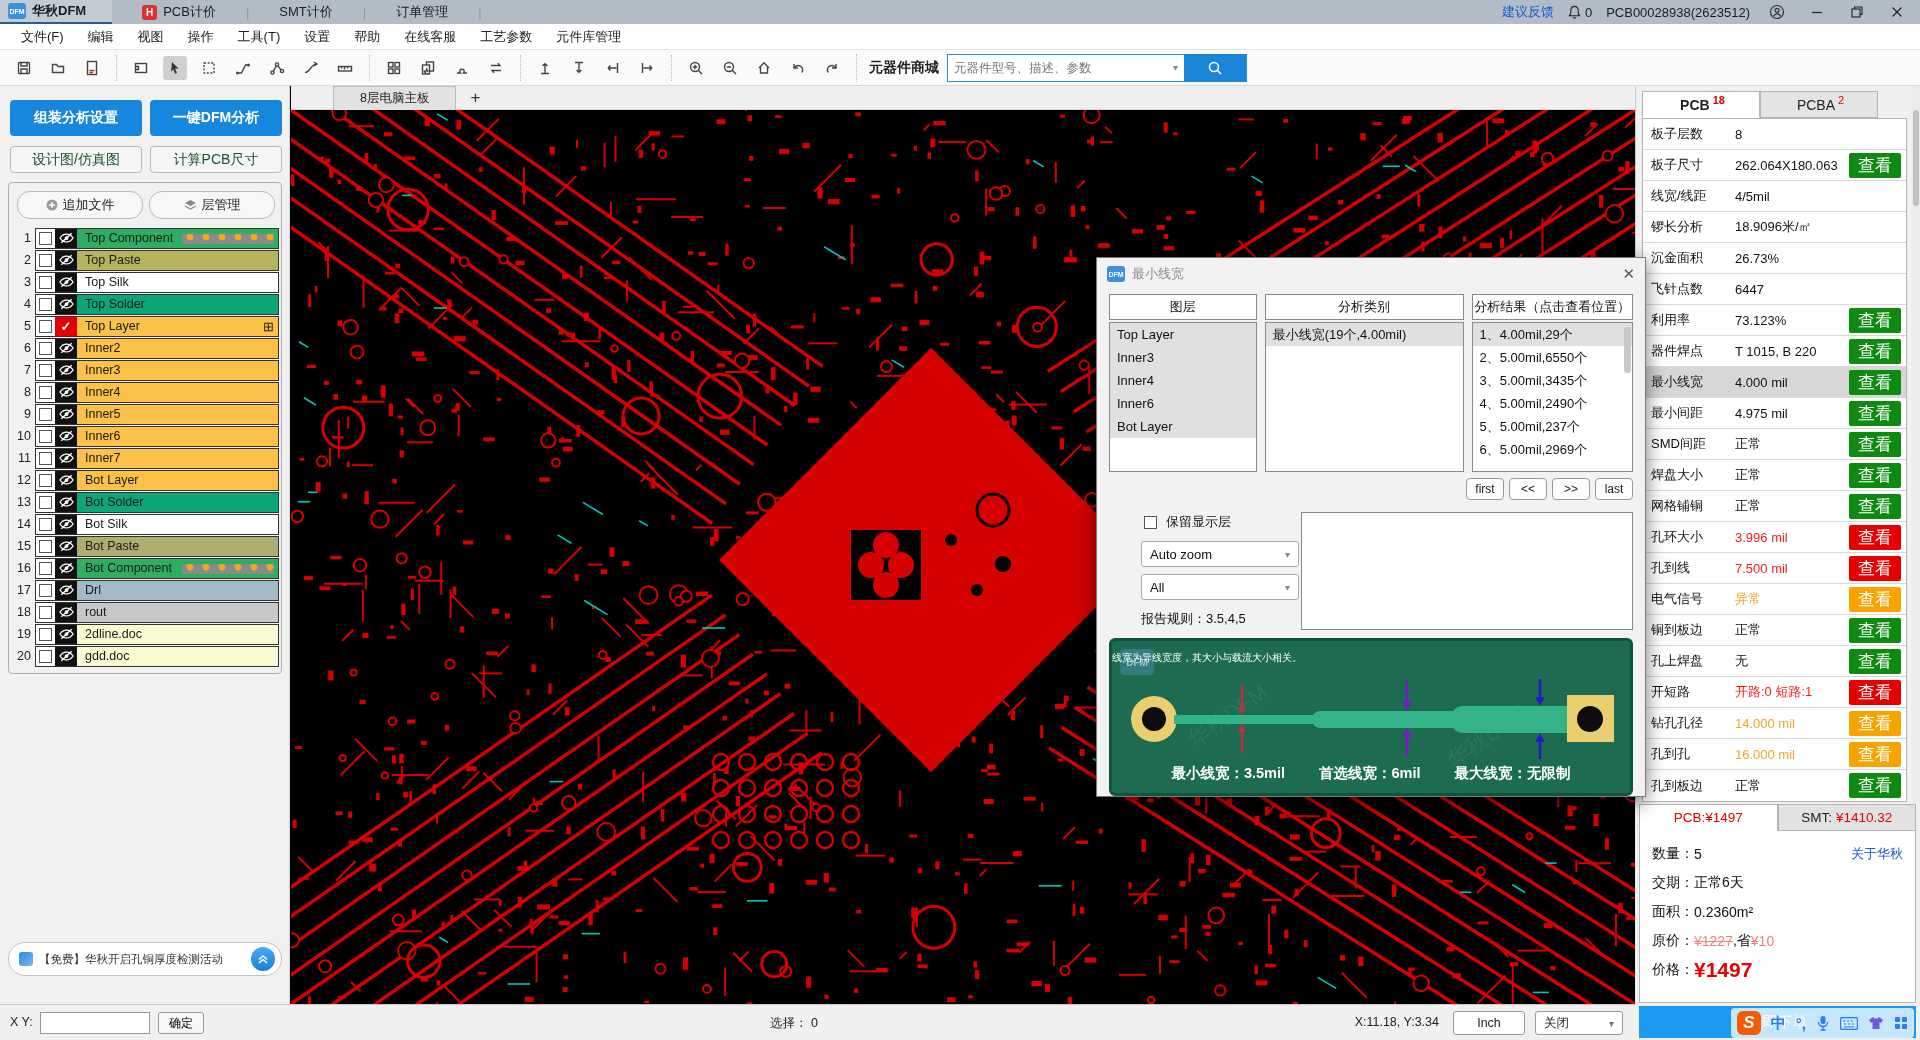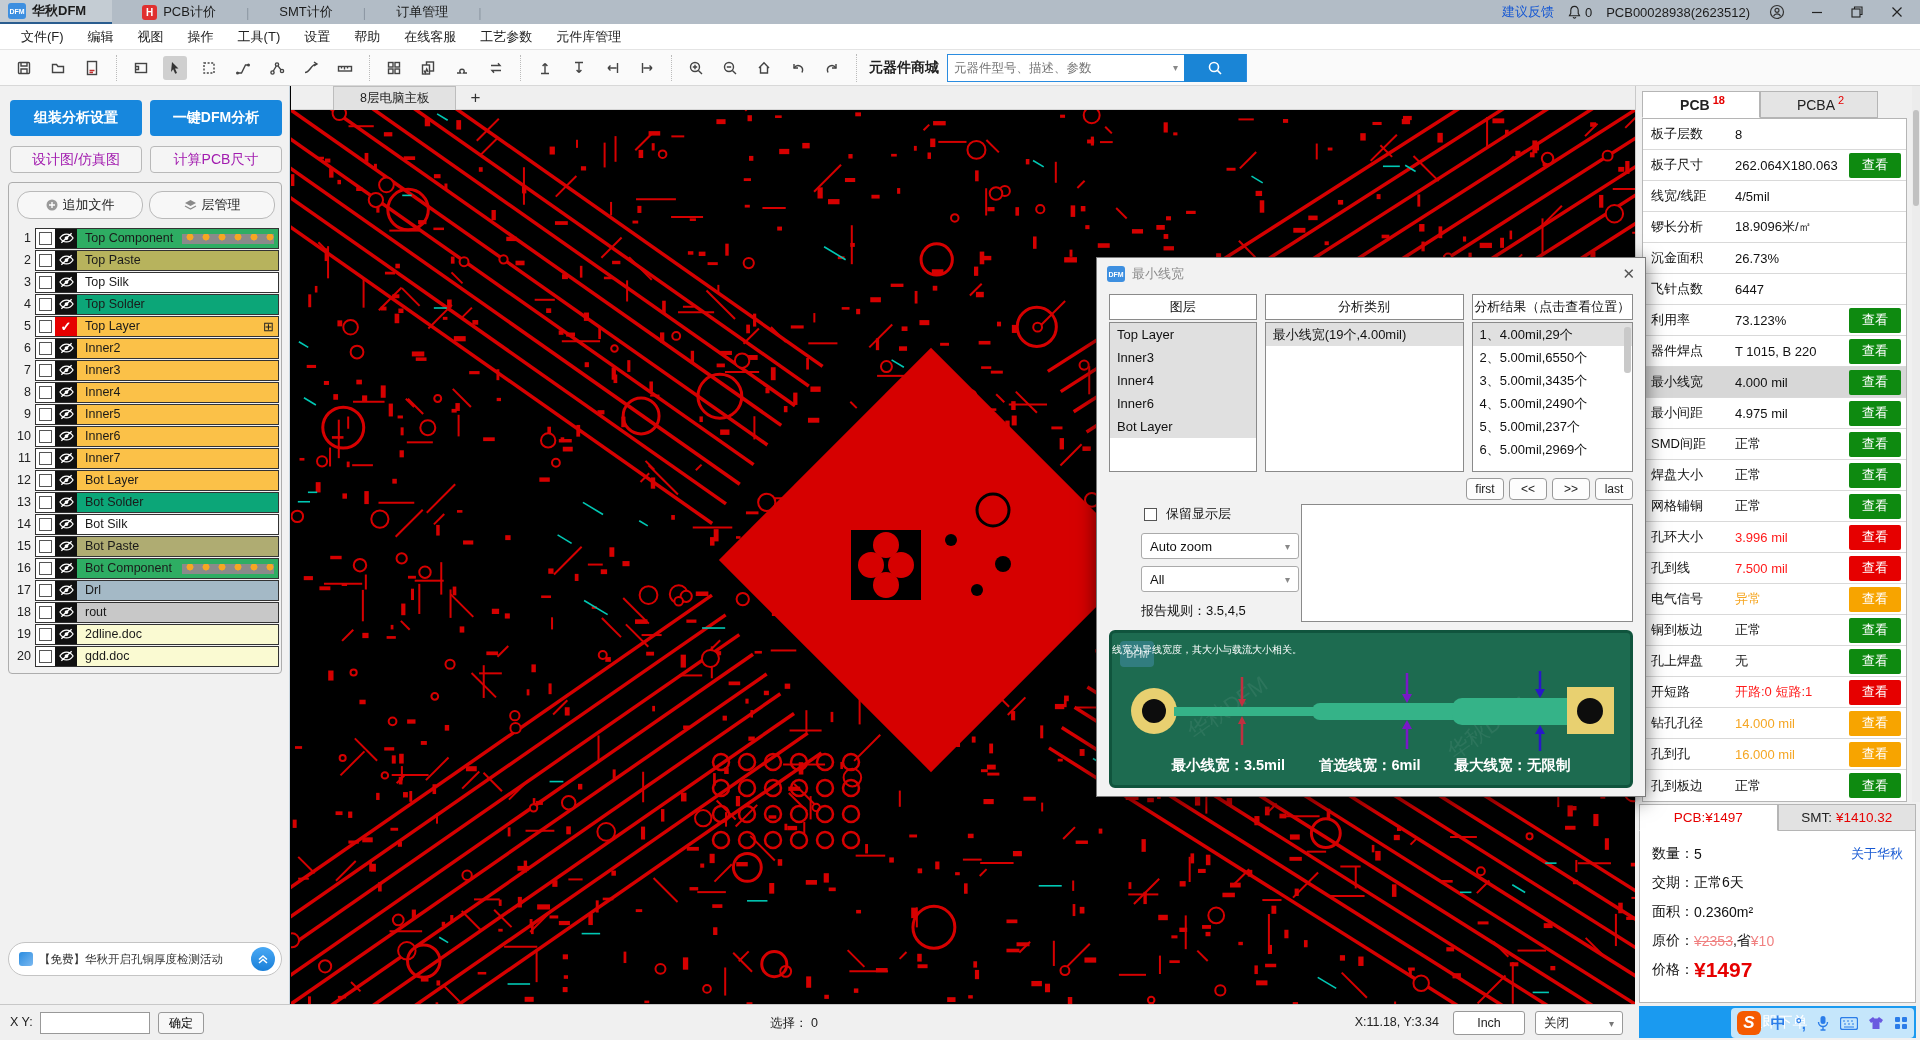--- a/index.html
+++ b/index.html
@@ -37,21 +37,21 @@
   #search-btn { width:62px; height:28px; background:#1a85d6; border:none; display:flex; align-items:center; justify-content:center; cursor:pointer; }
   #banner { position:absolute; left:1318px; top:3px; width:264px; height:31px; background:#0b1d31; border-radius:3px; display:flex; align-items:center; justify-content:center; gap:2px; overflow:hidden; cursor:pointer; }
   #banner:before { content:""; position:absolute; left:0; top:0; width:100%; height:100%; background:linear-gradient(100deg,#0b1d31 55%,#0e2a45 70%,#0b1d31 90%); }
   .banner-prefix { position:relative; color:#fff; font-size:17px; font-weight:bold; font-style:italic; }
   .banner-price { position:relative; color:#ff9c00; font-size:26px; font-weight:bold; font-style:italic; letter-spacing:1px; }
   .banner-suffix { position:relative; color:#ff9c00; font-size:15px; font-weight:bold; font-style:italic; }
 
   
   #left-panel { position:absolute; top:86px; left:0; width:290px; height:918px; background:#f1f1f1; border-right:1px solid #c9d6e0; }
   .lp-btn { position:absolute; height:36px; border:none; border-radius:4px; font-size:14px; font-weight:bold; color:#fff; background:#1787dd; cursor:pointer; font-family:"Liberation Sans",sans-serif; }
-  .lp-btn.sec { background:#f5f5f5; border:1px solid #b9b9b9; color:#a21caf; font-weight:normal; height:27px; }
+  .lp-btn.sec { background:#f5f5f5; border:1px solid #b9b9b9; color:#14532d; font-weight:normal; height:27px; }
   #lp-box { position:absolute; left:8px; top:96px; width:274px; height:492px; border:1px solid #adadad; border-radius:4px; background:#f1f1f1; }
   .lp-small-btn { position:absolute; top:8px; height:28px; width:126px; border:1px solid #b9b9b9; border-radius:13px; background:#f7f7f7; font-size:13px; color:#222; cursor:pointer; display:flex; align-items:center; justify-content:center; gap:5px; font-family:"Liberation Sans",sans-serif; }
   #layer-list { position:absolute; top:44px; left:4px; width:266px; }
   .layer-row { display:flex; align-items:center; height:22px; font-size:12.5px; }
   .layer-num { width:22px; text-align:right; padding-right:4px; color:#222; }
   .layer-cell { flex:1; display:flex; align-items:center; height:21px; border:1px solid #333; background:#fff; }
   .chk { width:13px; height:13px; border:1px solid #555; background:#fff; margin:0 3px; cursor:pointer; flex:0 0 auto; }
   .eye-btn { width:22px; height:19px; background:#111; display:flex; align-items:center; justify-content:center; cursor:pointer; flex:0 0 auto; }
   .eye-btn.red { background:#e60000; color:#fff; font-size:13px; font-weight:bold; }
   .layer-label { flex:1; height:19px; display:flex; align-items:center; padding-left:8px; color:#1a1a1a; position:relative; overflow:hidden; }
@@ -75,21 +75,21 @@
   .rp-tab.active { background:#fff; border-bottom:1px solid #fff; font-weight:bold; }
   .rp-badge { color:#e60000; font-size:11px; position:relative; top:-5px; left:3px; }
   #rp-table { position:absolute; top:32px; left:6px; width:265px; background:#fff; border:1px solid #b5b5b5; }
   .rp-row { display:flex; align-items:center; height:31px; border-bottom:1px solid #d9d9d9; font-size:13px; }
   .rp-row:last-child { border-bottom:none; }
   .rp-row.selected { background:#d7d7d7; }
   .rp-label { width:92px; padding-left:8px; color:#111; }
   .rp-value { flex:1; color:#111; }
   .rp-value.red { color:#ff1a1a; }
   .rp-value.orange { color:#f5a623; }
-  .view-btn { width:52px; height:25px; margin-right:5px; border:none; border-radius:2px; color:#fff; font-size:13px; cursor:pointer; font-family:"Liberation Sans",sans-serif; }
+  .view-btn { width:52px; height:25px; margin-right:5px; border:none; border-radius:2px; color:#fff; font-size:17px; cursor:pointer; font-family:"Liberation Sans",sans-serif; }
   .view-btn.green { background:#0e8a10; }
   .view-btn.red { background:#e60000; }
   .view-btn.orange { background:#f7a400; }
   #rp-scroll { position:absolute; right:0; top:0; width:8px; height:954px; background:#ececec; }
   #rp-thumb { position:absolute; right:1px; top:24px; width:6px; height:96px; background:#c1c1c1; border-radius:3px; }
 
   
   #price-panel { position:absolute; left:1635px; top:802px; width:285px; height:238px; background:#f0f0f0; z-index:11; }
   #pp-tabs { display:flex; padding:2px 4px 0 4px; }
   .pp-tab { flex:1; height:27px; display:flex; align-items:center; justify-content:center; font-size:13.5px; background:#e2e2e2; border:1px solid #b5b5b5; cursor:pointer; }
@@ -128,21 +128,21 @@
   #dlg-body { padding:4px 12px; }
   #dlg-cols { display:flex; gap:8px; }
   .col-h { height:26px; border:1px solid #8a8a8a; background:#fff; display:flex; align-items:center; justify-content:center; font-size:13px; color:#111; margin-bottom:2px; }
   .dlg-list { border:1px solid #8a8a8a; background:#fff; height:150px; list-style:none; overflow:hidden; position:relative; }
   .dlg-list li { height:23px; display:flex; align-items:center; padding-left:7px; font-size:13px; color:#111; cursor:pointer; }
   .dlg-list li.sel { background:#e0e0e0; }
   .col-layer { width:150px; } .col-cat { width:202px; } .col-res { width:164px; }
   .res-thumb { position:absolute; right:1px; top:4px; width:7px; height:46px; background:#c9c9c9; border-radius:3px; }
   #dlg-nav { display:flex; justify-content:flex-end; gap:5px; margin-top:6px; width:100%; }
   .nav-btn { min-width:38px; height:22px; border:1px solid #999; border-radius:4px; background:#fdfdfd; font-size:12px; color:#222; cursor:pointer; font-family:"Liberation Sans",sans-serif; padding:0 8px; }
-  #dlg-mid { display:flex; margin-top:2px;padding-left:32px; }
+  #dlg-mid { display:flex; margin-top:10px;padding-left:32px; }
   #mid-left { width:160px; }
   .keep-row { display:flex; align-items:center; gap:6px; font-size:13px; color:#111; height:24px; }
   .dd { width:158px; height:26px; border:1px solid #aaa; border-radius:3px; background:#fff; display:flex; align-items:center; padding:0 8px; justify-content:space-between; font-size:13px; color:#111; margin-top:7px; cursor:pointer; }
   .dd .caret { color:#888; font-size:10px; }
   #report-rule { font-size:13px; color:#111; margin-top:10px; }
   #mid-right { flex:1; height:118px; border:1px solid #8a8a8a; background:#fff; margin-top:2px; }
   #illus { position:relative; margin-top:8px; height:158px; background:#1d6b50; border-radius:6px; border:3px solid #10543d; overflow:hidden; }
   #illus-caption { text-align:left; color:#fff; font-size:10px; margin-top:10px; position:relative; z-index:2; }
   #illus-labels { position:absolute; bottom:10px; left:0; width:100%; display:flex; justify-content:center; gap:34px; color:#fff; font-size:14.5px; font-weight:bold; z-index:2; }
   .wm { position:absolute; color:rgba(255,255,255,.07); font-size:22px; transform:rotate(-35deg); z-index:1; }
@@ -2115,21 +2115,21 @@
       <div class="pp-row">
         <span>交期：</span>
           <span>正常6天</span>
       </div>
       <div class="pp-row">
         <span>面积：</span>
           <span>0.2360m²</span>
       </div>
       <div class="pp-row">
         <span>原价：</span>
-          <span class="strike">¥2353</span>
+          <span class="strike">¥1227</span>
         <span> ,省</span>
           <span class="save-amt">¥10</span>
       </div>
       <div class="pp-row">
         <span>价格：</span>
           <span class="big-price">¥1497</span>
       </div>
     </div>
     <button id="order-btn">立即下单</button>
     <div id="ime">

